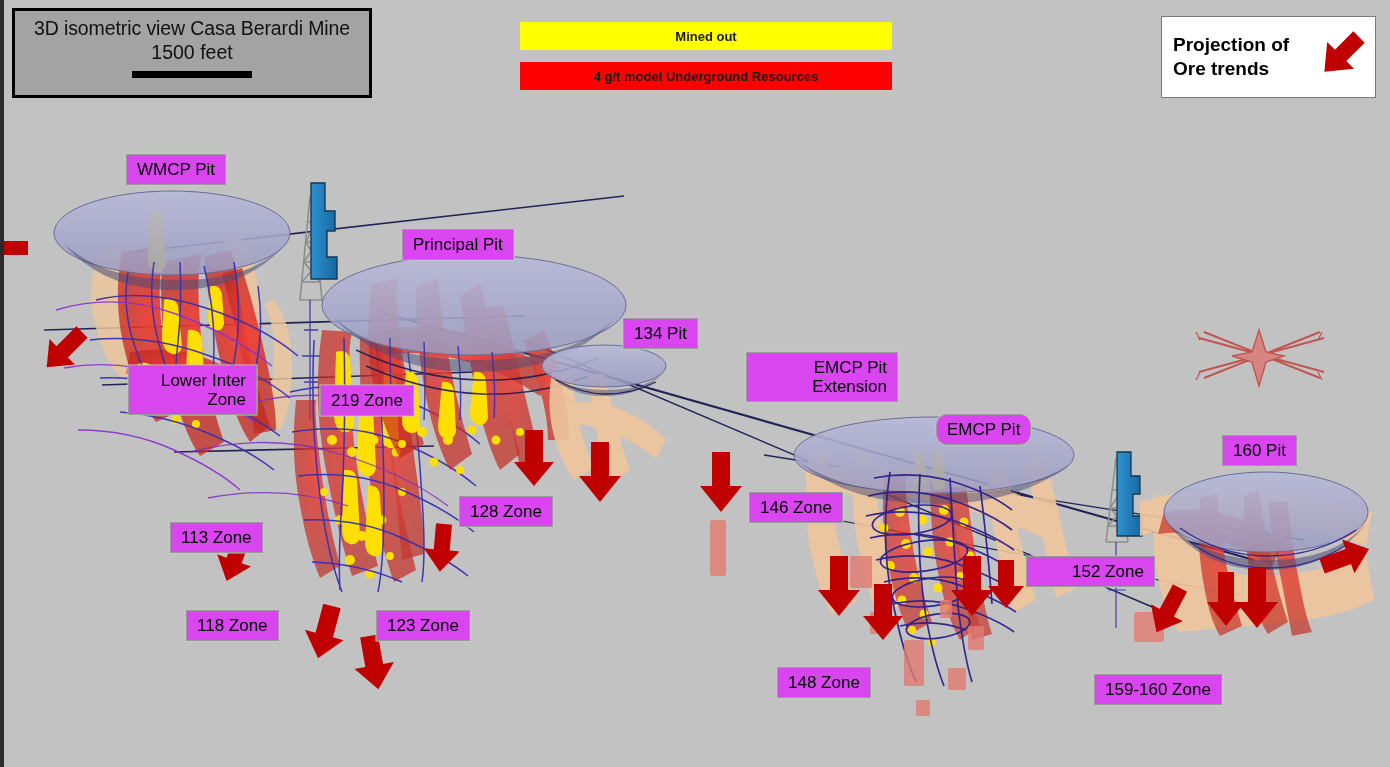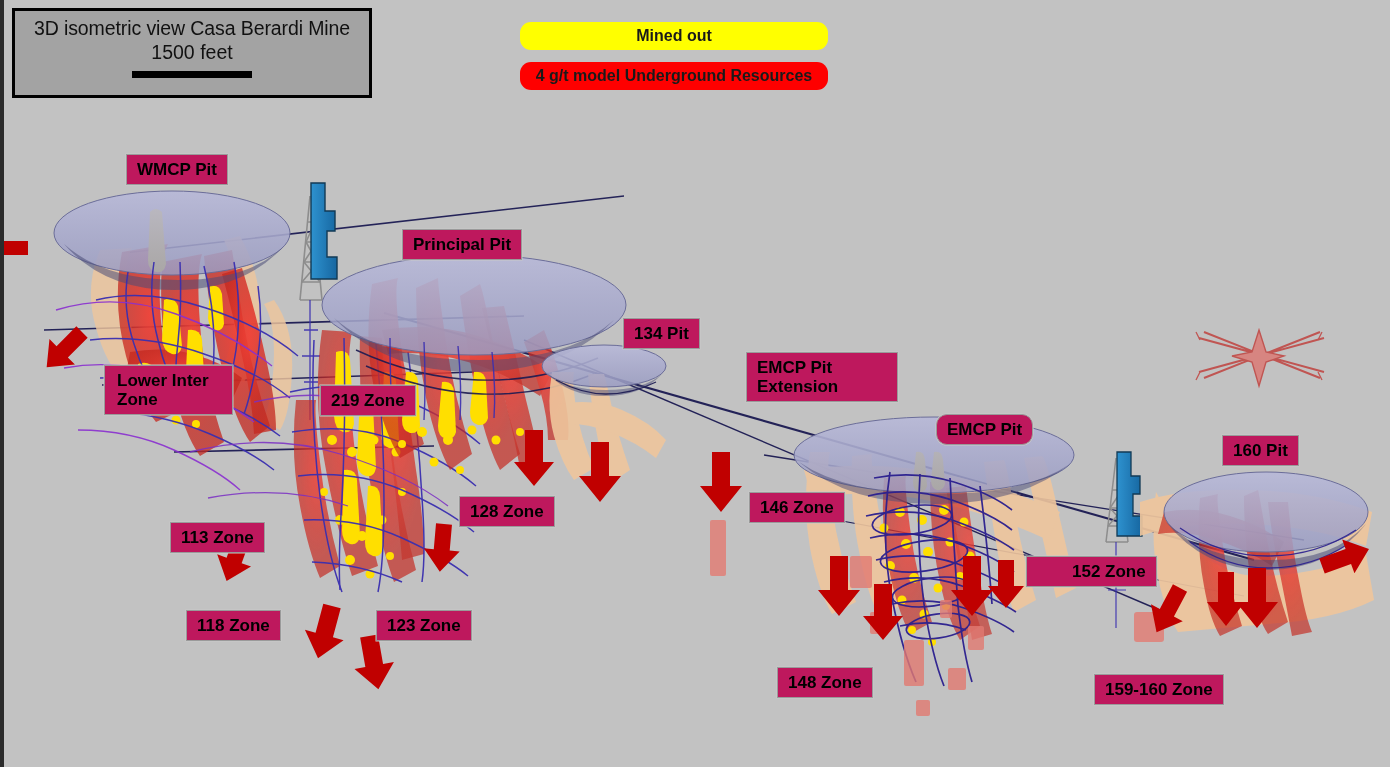--- a/index.html
+++ b/index.html
@@ -11,28 +11,28 @@
     width:1390px;height:767px;
     background:#c2c2c2;
     overflow:hidden;
     border-left:4px solid #2b2b2b;
     box-sizing:border-box;
   }
 
   
   .labelbox{
     position:absolute;
-    background:#be185d;
+    background:#d946ef;
     border:1px solid #9a9a9a;
     box-shadow:0 0 0 0.5px #c9c9c9;
     color:#000;
-    font-weight:bold;
+    font-weight:normal;
     font-size:17px;
     line-height:1.12;
-    text-align:left;
+    text-align:right;
     padding:5px 10px;
     white-space:nowrap;
     z-index:40;
   }
   .labelbox.two{white-space:normal;}
 
   
   #title-box{
     position:absolute;left:8px;top:8px;width:360px;height:90px;
     background:#a3a3a3;border:3px solid #000;
@@ -40,25 +40,24 @@
     display:flex;flex-direction:column;align-items:center;justify-content:flex-start;
     padding-top:6px;
   }
   #title-line1{font-size:19.5px;font-weight:400;color:#111;letter-spacing:-0.1px;}
   #title-line2{font-size:19.5px;font-weight:400;color:#111;margin-top:1px;}
   #scalebar{width:120px;height:7px;background:#000;margin-top:7px;}
 
   
   .legend-row{
     position:absolute;left:516px;
-    width:308px;height:28px;
+    width:372px;height:28px;
     display:flex;align-items:center;justify-content:center;
-    font-size:16px;font-weight:bold;color:#1a1a1a;
+    font-size:13px;font-weight:bold;color:#1a1a1a;
     z-index:42;
-    border-radius:11px;
   }
   #legend-mined{top:22px;background:#ffff00;}
   #legend-ug{top:62px;background:#fe0000;}
   #legend-pit{top:105px;background:#f4b183;font-weight:bold;}
 
   
   #projection-box{
     position:absolute;left:1157px;top:16px;width:215px;height:82px;
     background:#ffffff;border:1.5px solid #7a7a7a;
     z-index:45;box-sizing:border-box;
@@ -445,28 +444,39 @@
     <div id="scalebar"></div>
   </div>
 
   <div class="legend-row" id="legend-mined">
     <span>Mined out</span>
   </div>
   <div class="legend-row" id="legend-ug">
     <span>4 g/t model Underground Resources</span>
   </div>
 
+  <div id="projection-box">
+    <div id="projection-text">
+      <div>Projection of</div>
+      <div>Ore trends</div>
+    </div>
+    <svg width="70" height="60" viewBox="0 0 70 60">
+      <g transform="translate(58,10) rotate(135)" fill="#c00000">
+        <path d="M0 -8 l26 0 l0 -11 l23 19 l-23 19 l0 -11 l-26 0 z"></path>
+      </g>
+    </svg>
+  </div>
 
   <div class="labelbox" style="left:122px;top:154px;">WMCP Pit</div>
 
   <div class="labelbox" style="left:398px;top:229px;">Principal Pit</div>
 
   <div class="labelbox" style="left:619px;top:318px;">134 Pit</div>
 
-  <div class="labelbox two" style="left:100px;top:365px;width:105px;padding-left:12px;">Lower Inter Zone</div>
+  <div class="labelbox two" style="left:124px;top:365px;width:105px;padding-left:12px;">Lower Inter Zone</div>
 
   <div class="labelbox" style="left:316px;top:385px;">219 Zone</div>
 
   <div class="labelbox two" style="left:742px;top:352px;width:130px;">EMCP Pit Extension</div>
 
   <div class="labelbox" style="left:932px;top:414px;border-radius:11px;">EMCP Pit</div>
 
   <div class="labelbox" style="left:1218px;top:435px;">160 Pit</div>
 
   <div class="labelbox" style="left:455px;top:466px;margin-top:30px;">128 Zone</div>

